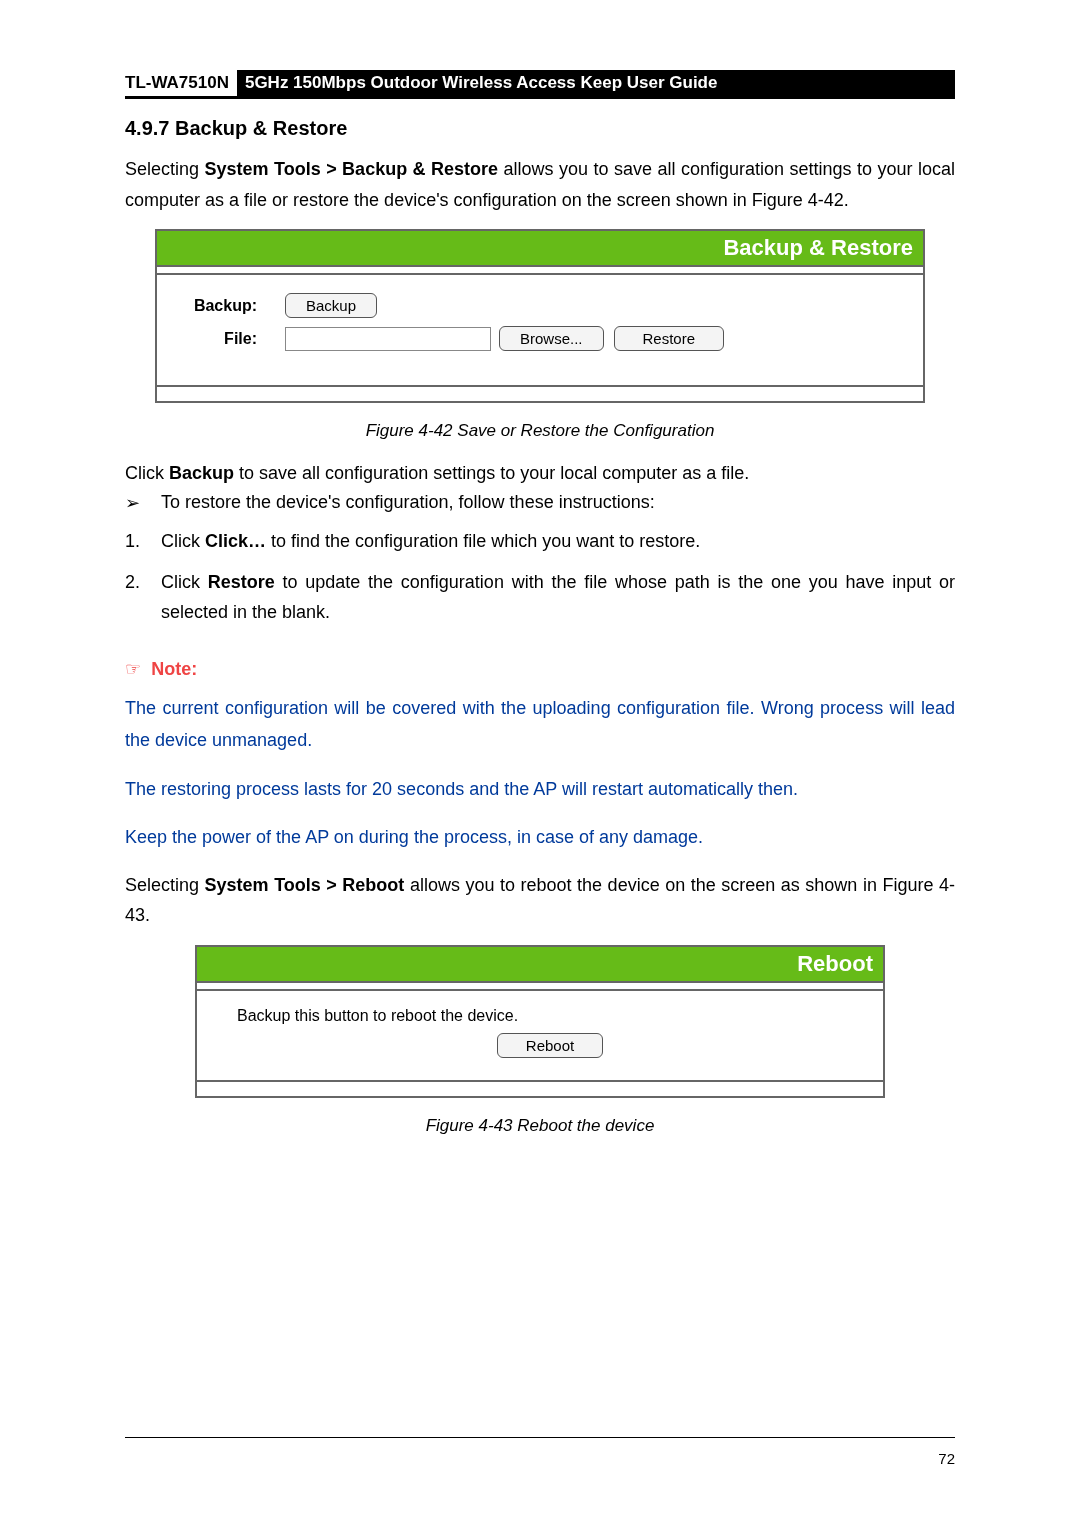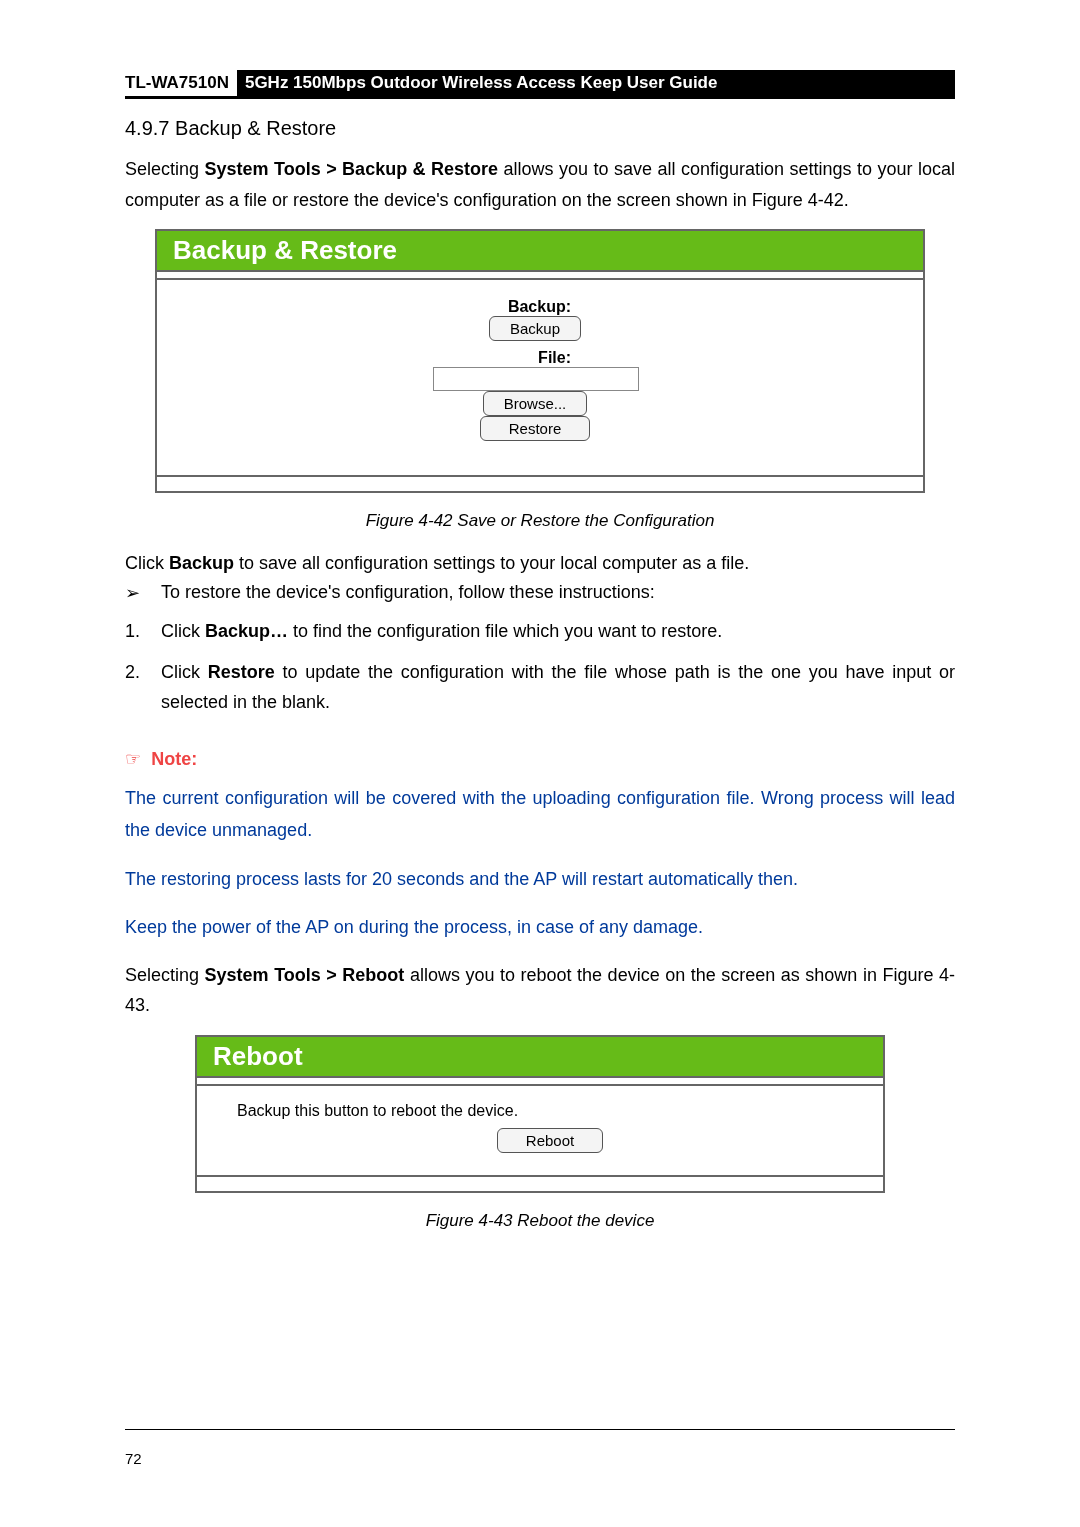--- a/index.html
+++ b/index.html
@@ -33,55 +33,55 @@
   }
   .header-title {
     background: #000;
     color: #fff;
     font-weight: bold;
     font-size: 17px;
     padding: 3px 8px 0 8px;
     flex: 1;
   }
   .section-heading {
-    font-weight: normal;
+    font-weight: bold;
     font-size: 20px;
     margin: 10px 0 14px 0;
   }
   .body-para {
     font-size: 18px;
     line-height: 1.7;
     text-align: justify;
     margin: 0 0 14px 0;
   }
   .panel {
     border: 2px solid #666;
     margin: 10px 30px 18px 30px;
     background: #fff;
   }
   .panel-header {
     background: #66bb18;
     color: #fff;
     font-weight: bold;
-    font-size: 26px;
+    font-size: 22px;
     padding: 4px 10px 4px 16px;
+    text-align: right;
   }
   .panel-spacer {
     height: 6px;
     border-top: 2px solid #666;
     border-bottom: 2px solid #666;
   }
   .panel-body {
     padding: 18px 10px 26px 10px;
   }
   .form-row {
     display: flex;
     align-items: center;
     margin-bottom: 8px;
-    flex-direction: column;
   }
   .form-label {
     width: 90px;
     text-align: right;
     font-weight: bold;
     font-size: 16px;
     padding-right: 28px;
   }
   .ui-btn {
     border: 1px solid #555;
@@ -161,23 +161,23 @@
   .reboot-btn-wrap {
     text-align: center;
     padding: 8px 0 4px 0;
   }
   .page-footer {
     position: absolute;
     bottom: 60px;
     left: 105px;
     right: 105px;
     border-top: 1px solid #000;
-    text-align: left;
+    text-align: right;
     font-size: 15px;
-    padding-top: 20px;
+    padding-top: 12px;
   }
   b { font-weight: bold; }
 </style>
 </head>
 <body>
 
 <div class="page">
 
   <div class="header-band">
     <div class="header-model">TL-WA7510N</div>
@@ -215,21 +215,21 @@
   </p>
 
   <div class="bullet-line">
     <span class="bullet">➢</span>
     <span>To restore the device's configuration, follow these instructions:</span>
   </div>
 
   <div class="num-line">
     <span class="num">1.</span>
     <span>
-      <span>Click </span><b>Backup…</b><span> to find the configuration file which you want to restore.</span>
+      <span>Click </span><b>Click…</b><span> to find the configuration file which you want to restore.</span>
     </span>
   </div>
 
   <div class="num-line">
     <span class="num">2.</span>
     <span>
       <span>Click </span><b>Restore</b><span> to update the configuration with the file whose path is the one you have input     or selected in the blank.</span>
     </span>
   </div>
 

